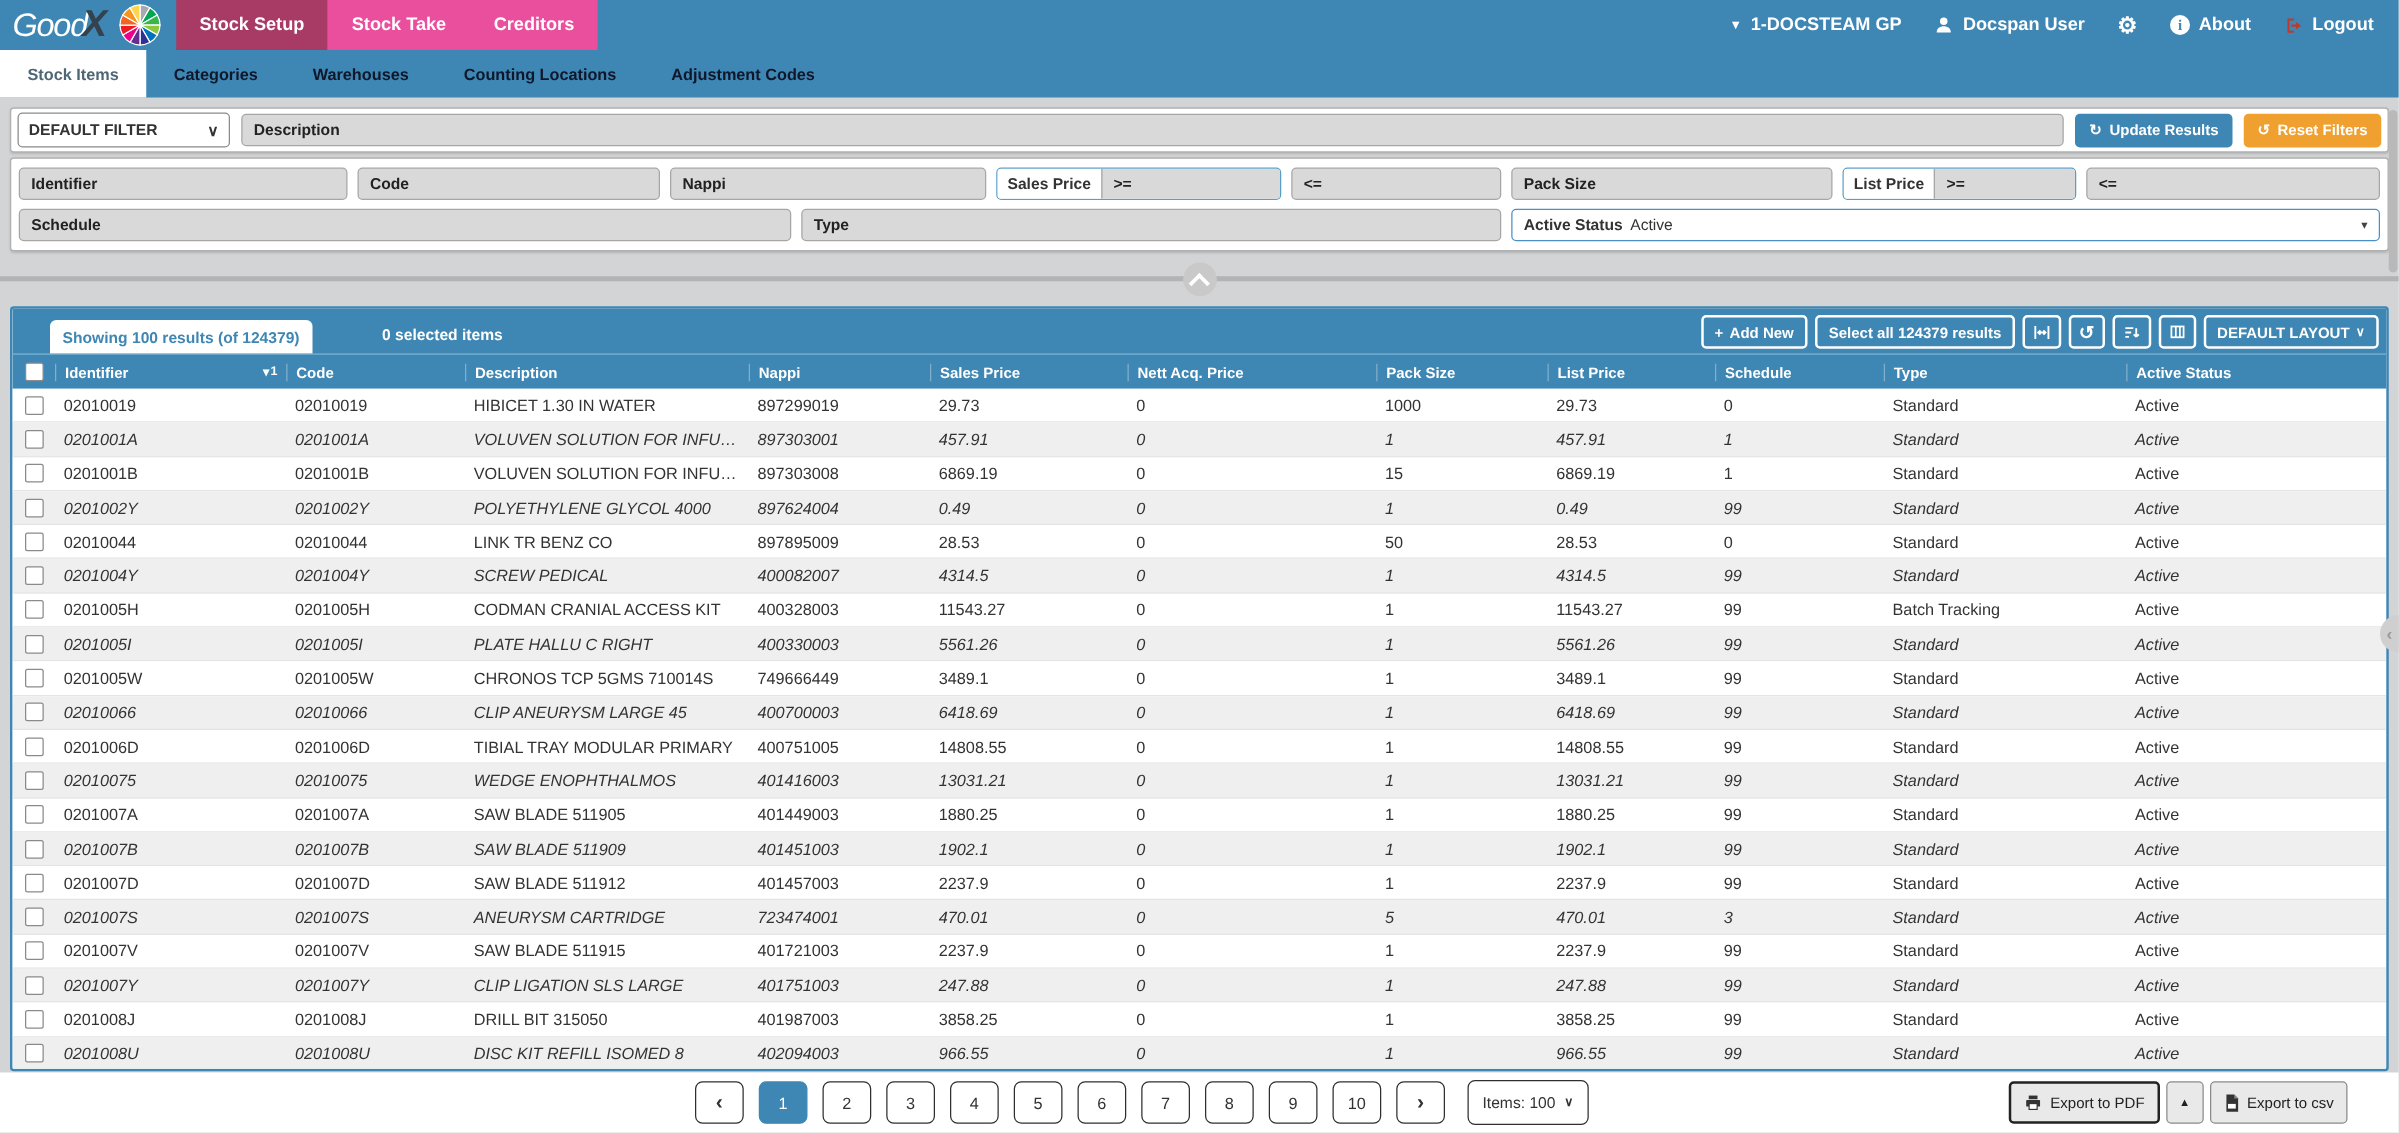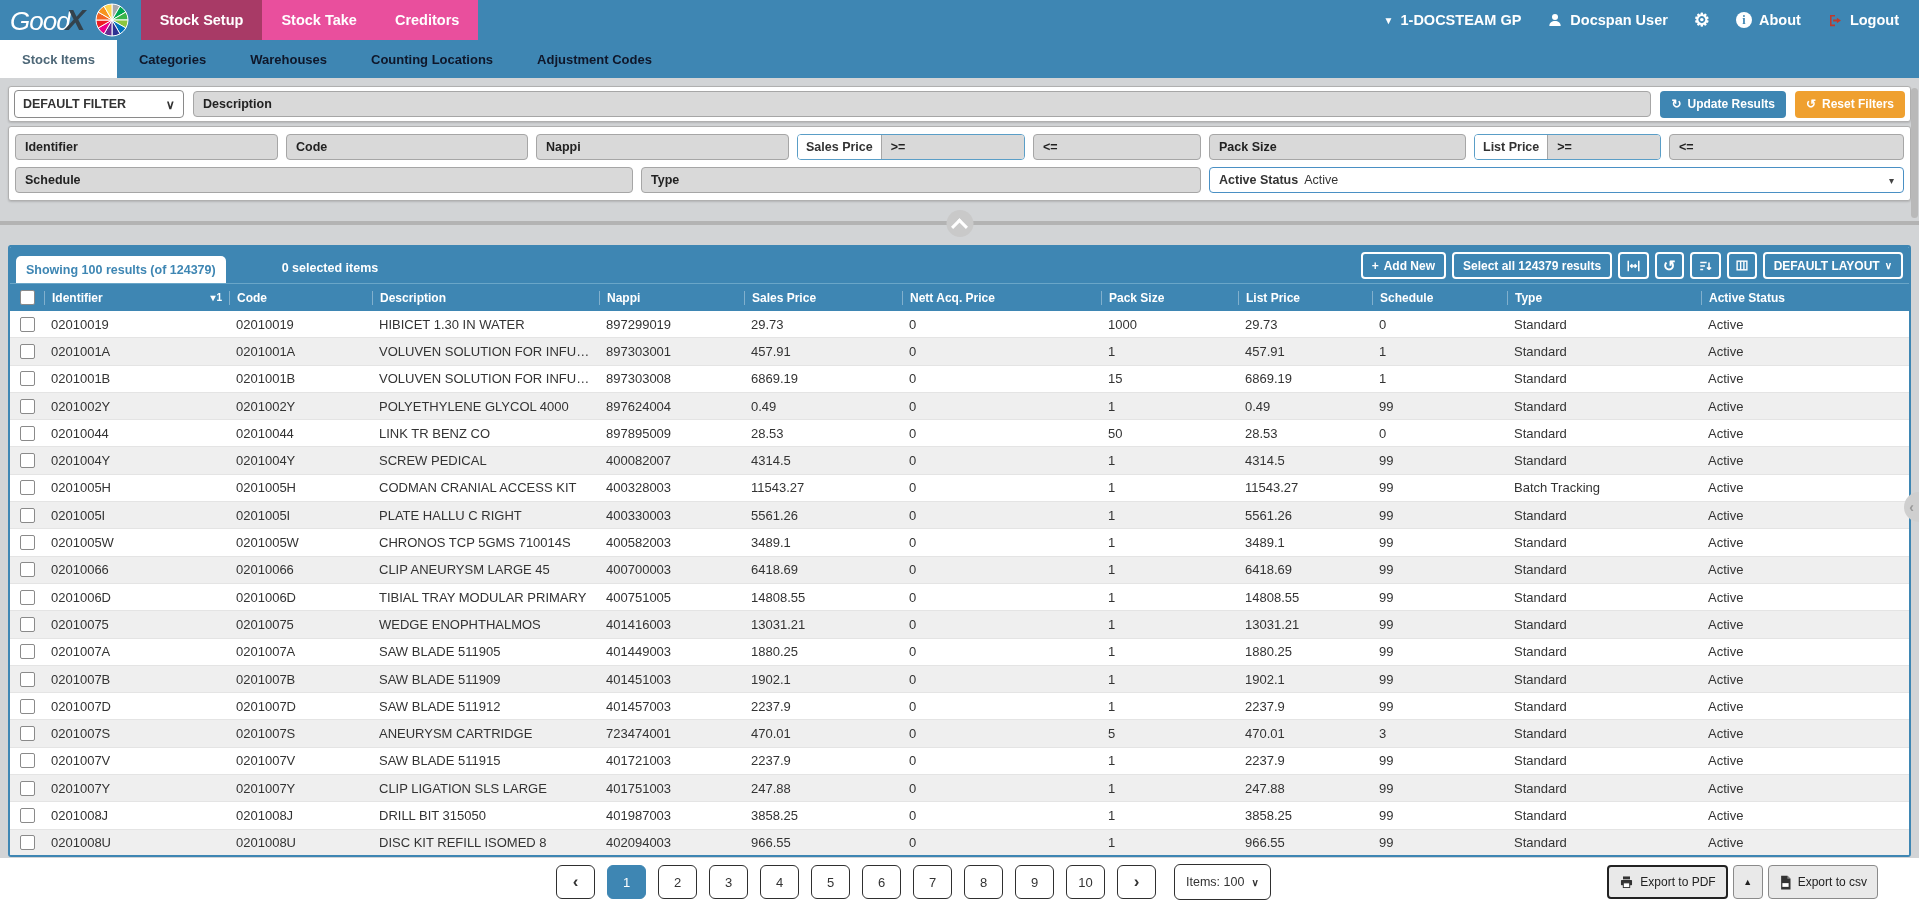--- a/index.html
+++ b/index.html
@@ -56,36 +56,36 @@
   .collapse-line{position:absolute;left:0;right:0;top:20px;height:4px;background:#b3b3b3;}
   .collapse-btn{position:absolute;left:50%;top:9px;transform:translateX(-50%);width:27px;height:27px;border-radius:50%;
                 background:#c9c9c9;border:none;cursor:pointer;display:flex;align-items:center;justify-content:center;}
   .chev-up{width:9px;height:9px;border-left:3px solid #fff;border-top:3px solid #fff;transform:rotate(45deg) translate(2px,2px);}
 
   
   .tablewrap{margin:0 8px;background:#fff;border:2px solid #3e86b3;border-radius:3px;height:612px;box-sizing:border-box;
              display:flex;flex-direction:column;overflow:hidden;}
   .ttoolbar{background:#3e86b3;height:36px;display:flex;align-items:flex-end;padding:0 6px;flex:none;}
   .showing-pill{background:#fff;color:#3e86b3;font-weight:bold;font-size:12.5px;padding:7px 10px 6px;border-radius:5px 5px 0 0;
-                white-space:nowrap;}
+                margin-left:24px;white-space:nowrap;}
   .selected-text{color:#fff;font-weight:bold;font-size:12.5px;margin:0 0 8px 12px;white-space:nowrap;padding-left:44px;}
   .toolbar-right{margin-left:auto;display:flex;align-items:center;gap:6px;padding-bottom:4px;}
   .tbtn{background:transparent;border:2px solid #fff;border-radius:4px;color:#fff;font-weight:bold;font-size:12px;height:27px;
         display:flex;align-items:center;gap:5px;padding:0 9px;cursor:pointer;font-family:"Liberation Sans",sans-serif;white-space:nowrap;}
   .tbtn.icon{padding:0 6px;}
   .thead,.trow{display:grid;grid-template-columns:34px 185px 143px 227px 145px 158px 199px 137px 134px 135px 194px minmax(0,1fr);}
   .thead{background:#3e86b3;color:#fff;font-weight:bold;font-size:12px;height:27px;align-items:center;flex:none;border-top:1px solid #6aa6c8;}
   .th{padding:0 7px;border-left:1px solid rgba(255,255,255,.35);white-space:nowrap;overflow:hidden;display:flex;align-items:center;}
   .th.first{justify-content:space-between;}
   .sort-badge{font-size:10px;display:flex;align-items:center;gap:1px;}
   .cbcell{display:flex;align-items:center;justify-content:center;}
   .cb{width:13px;height:13px;background:#fff;border:1px solid #8a8a8a;border-radius:2px;display:inline-block;cursor:pointer;}
   .tbody{flex:1;}
   .trow{height:26.3px;align-items:center;border-bottom:1px solid #e4e4e4;font-size:13px;background:#fff;}
-  .trow.alt{background:#efefef;}
+  .trow.alt{background:#efefef;font-style:italic;}
   .td{padding:0 7px;white-space:nowrap;overflow:hidden;text-overflow:ellipsis;}
 
   
   .panel-handle{position:absolute;right:0;top:492px;width:15px;height:30px;background:#cfcfcf;border-radius:15px 0 0 15px;
                 color:#9a9a9a;font-size:14px;font-weight:bold;display:flex;align-items:center;justify-content:center;cursor:pointer;}
   .vscroll{position:absolute;right:1px;top:88px;width:7px;height:130px;background:#b9b9b9;border-radius:4px;}
 
   
   .pagebar{position:absolute;left:0;right:0;bottom:0;height:48px;background:#fff;display:flex;align-items:center;}
   .pages{display:flex;gap:12px;margin-left:556px;align-items:center;}
@@ -410,21 +410,21 @@
           <div class="td">Standard</div>
           <div class="td">Active</div>
         </div>
         <div class="trow">
           <div class="cbcell">
             <span class="cb"></span>
           </div>
           <div class="td">0201005W</div>
           <div class="td">0201005W</div>
           <div class="td">CHRONOS TCP 5GMS 710014S</div>
-          <div class="td">400582003</div>
+          <div class="td">749666449</div>
           <div class="td">3489.1</div>
           <div class="td">0</div>
           <div class="td">1</div>
           <div class="td">3489.1</div>
           <div class="td">99</div>
           <div class="td">Standard</div>
           <div class="td">Active</div>
         </div>
         <div class="trow alt">
           <div class="cbcell">

